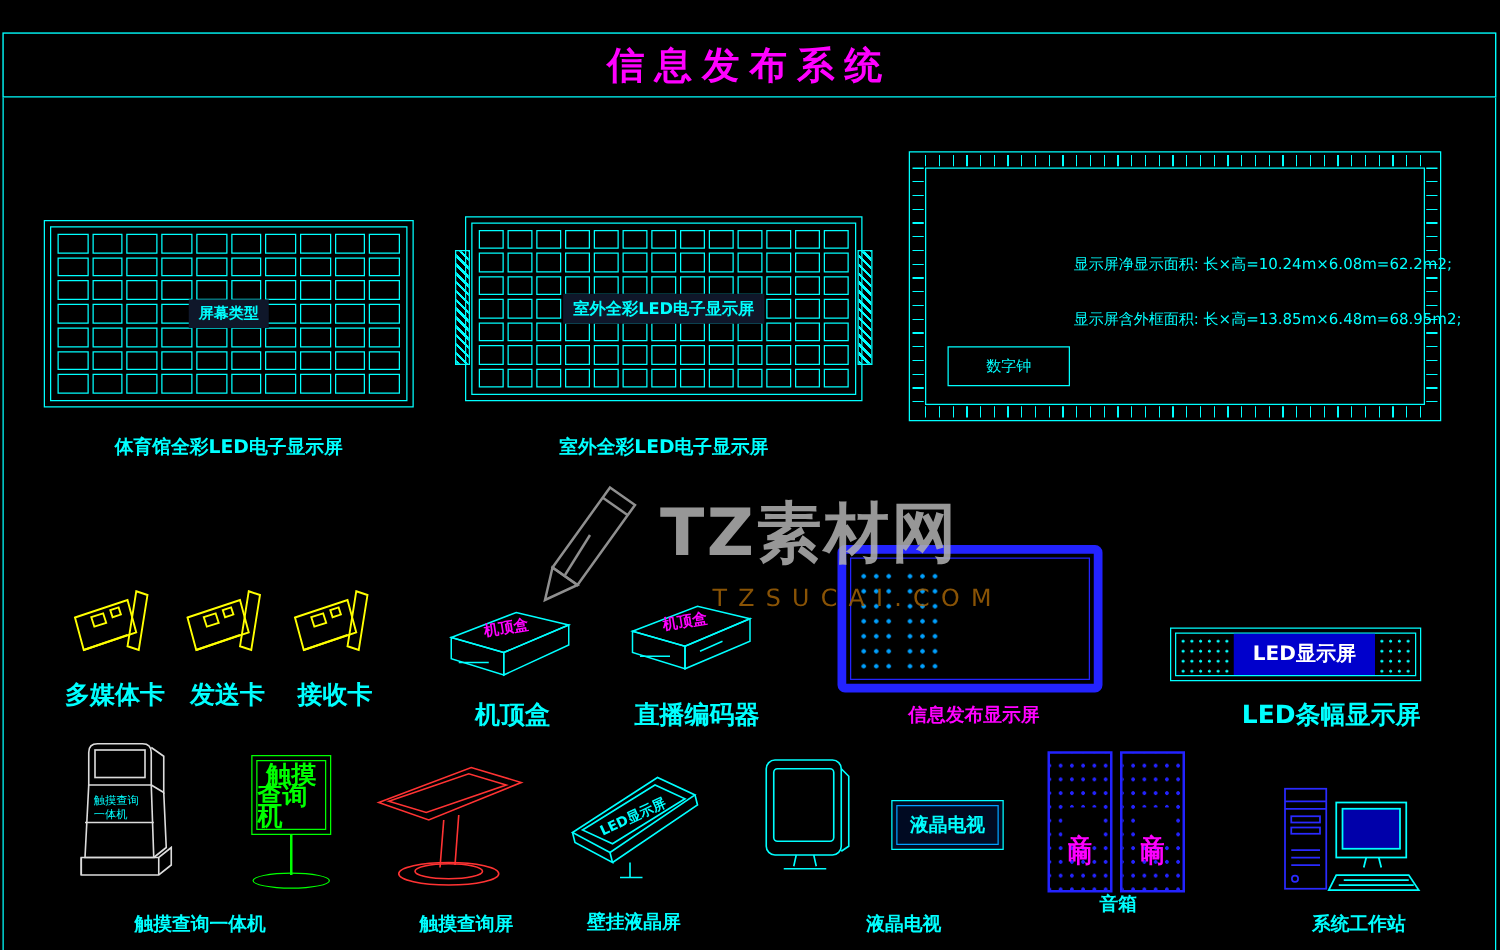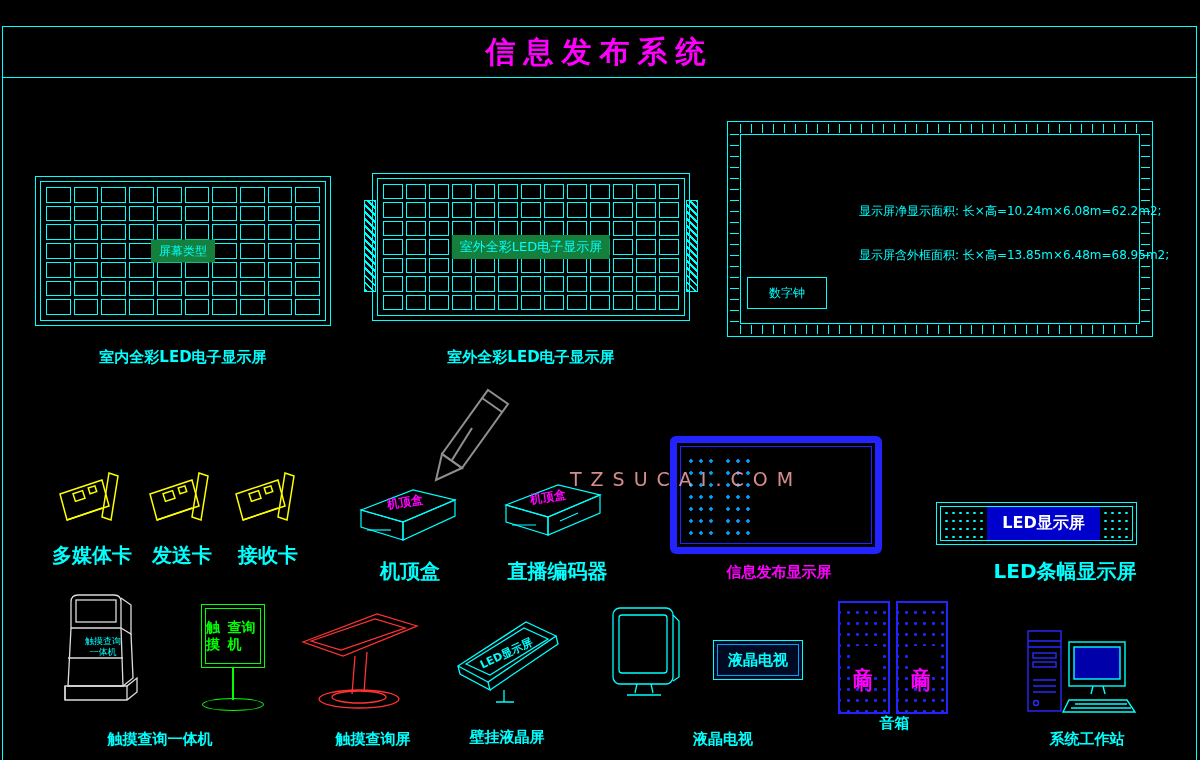--- a/index.html
+++ b/index.html
@@ -17,73 +17,73 @@
     font-family:"DejaVu Serif","Liberation Serif",serif;white-space:nowrap}
   .caption{position:absolute;color:var(--cyan);font-size:15px;font-weight:bold;text-align:center;white-space:nowrap}
   .cap-magenta{color:var(--magenta)}
   .cap-small{font-size:20px}
 
   
   .panel{position:absolute;border:1px solid var(--cyan);padding:4px;background:#000}
   .panel-inner{width:100%;height:100%;border:1px solid var(--cyan);padding:5px;position:relative}
   .led-grid{display:grid;width:100%;height:100%;gap:3px}
   .led-grid>div{border:1px solid var(--cyan)}
-  .screen-tag{position:absolute;left:50%;top:50%;transform:translate(-50%,-50%);background:#15803d;
-    color:var(--cyan);font-size:12px;font-weight:normal;padding:3px 8px;white-space:nowrap;z-index:2}
+  .screen-tag{position:absolute;left:50%;top:50%;transform:translate(-50%,-50%);background:#0f172a;
+    color:var(--cyan);font-size:12px;font-weight:bold;padding:3px 8px;white-space:nowrap;z-index:2}
   .bracket{position:absolute;width:12px;height:92px;top:26px;border:1px solid var(--cyan);
     background:repeating-linear-gradient(45deg,var(--cyan) 0 2px,transparent 2px 5px)}
   .bracket.left{left:-9px}.bracket.right{right:-9px}
 
   
   .gym{position:absolute;left:727px;top:103px;width:426px;height:216px;border:1px solid var(--cyan)}
   .tick-h{position:absolute;left:12px;right:12px;height:9px;
     background:repeating-linear-gradient(to right,var(--cyan) 0 1px,transparent 1px 11px)}
   .tick-h.top{top:2px}.tick-h.bottom{bottom:2px}
   .tick-v{position:absolute;top:12px;bottom:12px;width:9px;
     background:repeating-linear-gradient(to bottom,var(--cyan) 0 1px,transparent 1px 11px)}
   .tick-v.left{left:2px}.tick-v.right{right:2px}
   .gym-inner{position:absolute;left:12px;top:12px;right:12px;bottom:12px;border:1px solid var(--cyan)}
   .clock-panel{position:absolute;left:6px;top:5px;width:98px;height:128px;border:1px solid var(--cyan)}
   .clock-circle{position:absolute;left:10px;top:8px;width:76px;height:76px;border:1px solid var(--cyan);border-radius:50%}
   .clock-hand{position:absolute;left:50%;top:50%;width:33px;height:1px;background:var(--cyan);
     transform-origin:0 0;transform:rotate(-50deg)}
   .clock-label{position:absolute;left:0;right:0;top:94px;text-align:center;color:var(--cyan);font-size:12px}
-  .digital-box{position:absolute;left:6px;top:142px;width:80px;height:32px;border:1px solid var(--cyan);
+  .digital-box{position:absolute;left:17px;top:142px;width:98px;height:32px;border:1px solid var(--cyan);
     display:flex;align-items:center;justify-content:center;color:var(--cyan);font-size:12px}
   .gym-text{position:absolute;left:118px;color:var(--cyan);font-size:12px;white-space:nowrap}
 
   
   .watermark{position:absolute;left:428px;top:366px;width:380px;height:122px;z-index:6;opacity:.85;pointer-events:none}
   .wm-brand{position:absolute;left:100px;top:8px;color:#b2b2b2;font-size:52px;font-weight:bold;letter-spacing:2px;white-space:nowrap}
-  .wm-domain{position:absolute;left:142px;top:84px;color:#fca5a5;font-size:19px;letter-spacing:9px;white-space:nowrap}
+  .wm-domain{position:absolute;left:142px;top:84px;color:#a16207;font-size:19px;letter-spacing:9px;white-space:nowrap}
 
   
   .card-group{position:absolute;width:80px;height:72px}
   .box-label{position:absolute;color:var(--magenta);font-size:12px;font-weight:bold;white-space:nowrap;transform:rotate(-9deg)}
   .info-display{position:absolute;left:670px;top:418px;width:212px;height:118px;border:7px solid var(--blue);
     border-radius:6px;background:#000;padding:3px;z-index:1}
   .info-inner{width:100%;height:100%;border:1px solid var(--blue);display:flex;align-items:center;padding:0 5px;gap:5px}
   .dotcol{width:32px;height:84%;
     background-image:radial-gradient(circle,var(--dot-blue) 1.5px,transparent 2px);background-size:10px 12px}
   .info-screen{flex:1;text-align:center;color:var(--green);font-size:38px;font-weight:bold;
     font-family:"DejaVu Sans Mono","Liberation Mono",monospace;letter-spacing:1px}
   .banner{position:absolute;left:936px;top:484px;width:201px;height:43px;border:1px solid var(--cyan);padding:3px}
   .banner-inner{width:100%;height:100%;border:1px solid var(--cyan);display:flex;align-items:stretch}
   .banner-dots{width:46px;background-image:radial-gradient(circle,var(--cyan) 1px,transparent 1.4px);
     background-size:7px 8px;background-position:2px 2px}
   .banner-dots.right{width:32px}
   .banner-screen{flex:1;background:#0000cc;color:#fff;display:flex;align-items:center;justify-content:center;
     font-size:16px;font-weight:bold;white-space:nowrap}
 
   
-  .kiosk-text{position:absolute;left:75px;top:618px;width:56px;text-align:center;color:var(--cyan);
+  .kiosk-text{position:absolute;left:75px;top:618px;width:56px;color:var(--cyan);
     font-size:9px;line-height:11px;white-space:nowrap}
   .sign{position:absolute;left:201px;top:586px;width:64px;height:64px;border:1px solid var(--green);padding:3px}
-  .sign-inner{width:100%;height:100%;border:1px solid var(--green);display:flex;
-    align-items:center;justify-content:center;color:var(--green);font-size:14px;font-weight:bold;line-height:17px}
+  .sign-inner{width:100%;height:100%;border:1px solid var(--green);display:flex;flex-direction:column;
+    align-items:center;justify-content:center;color:var(--green);font-size:20px;font-weight:bold;line-height:17px}
   .sign-pole{position:absolute;left:232px;top:650px;width:2px;height:32px;background:var(--green)}
   .sign-base{position:absolute;left:202px;top:680px;width:62px;height:13px;border:1px solid var(--green);border-radius:50%}
   .wall-text{position:absolute;left:478px;top:628px;color:var(--cyan);font-size:11px;font-weight:bold;
     transform:rotate(-25deg);white-space:nowrap}
   .tvbox{position:absolute;left:713px;top:622px;width:90px;height:40px;border:1px solid var(--cyan);padding:3px;background:#000a22}
   .tvbox-inner{width:100%;height:100%;border:1px solid var(--dot-blue);display:flex;align-items:center;
     justify-content:center;color:var(--cyan);font-weight:bold;font-size:15px;white-space:nowrap}
   .speaker{position:absolute;top:583px;width:52px;height:113px;border:2px solid var(--blue);
     background-image:radial-gradient(circle,var(--blue) 1.3px,transparent 1.7px);background-size:9px 11px;background-position:4px 4px}
   .speaker-text{position:absolute;left:50%;top:50%;transform:translate(-50%,-50%);background:#000;padding:5px 1px;
@@ -169,21 +169,21 @@
           <div></div>
           <div></div>
           <div></div>
           <div></div>
           <div></div>
           <div></div>
         </div>
       <div class="screen-tag">屏幕类型</div>
     </div>
   </div>
-  <div class="caption" style="left:35px;top:330px;width:296px">室内全彩LED电子显示屏</div>
+  <div class="caption" style="left:35px;top:330px;width:296px">体育馆全彩LED电子显示屏</div>
 
   <div class="panel" style="left:372px;top:155px;width:318px;height:148px">
     <div class="bracket left"></div>
     <div class="bracket right"></div>
     <div class="panel-inner">
       <div class="led-grid" style="grid-template-columns: repeat(13, 1fr);">
           <div></div>
           <div></div>
           <div></div>
           <div></div>
@@ -294,20 +294,21 @@
 
   <div class="watermark">
     <svg width="95" height="100" viewBox="0 0 95 100" style="position:absolute;left:0;top:2px">
       <g fill="none" stroke="#a8a8a8" stroke-width="2">
         <polygon points="60,4 80,18 34,82 14,68"></polygon>
         <path d="M14,68 L34,82 L8,94 Z"></path>
         <path d="M54,12 L74,26"></path>
         <path d="M24,74 L44,42"></path>
       </g>
     </svg>
+    <div class="wm-brand">TZ素材网</div>
     <div class="wm-domain">TZSUCAI.COM</div>
   </div>
 
   <div class="card-group" style="left:52px;top:452px">
     <svg width="80" height="72" viewBox="0 0 80 72">
       <g fill="none" stroke="#ffff00" stroke-width="1.5">
         <polygon points="57,3 66,6 59,50 50,47"></polygon>
         <polygon points="8,24 50,10 57,36 15,50"></polygon>
         <rect x="22" y="22" width="10" height="8" transform="rotate(-18 27 26)"></rect>
         <rect x="37" y="17" width="7" height="6" transform="rotate(-18 40 20)"></rect>

